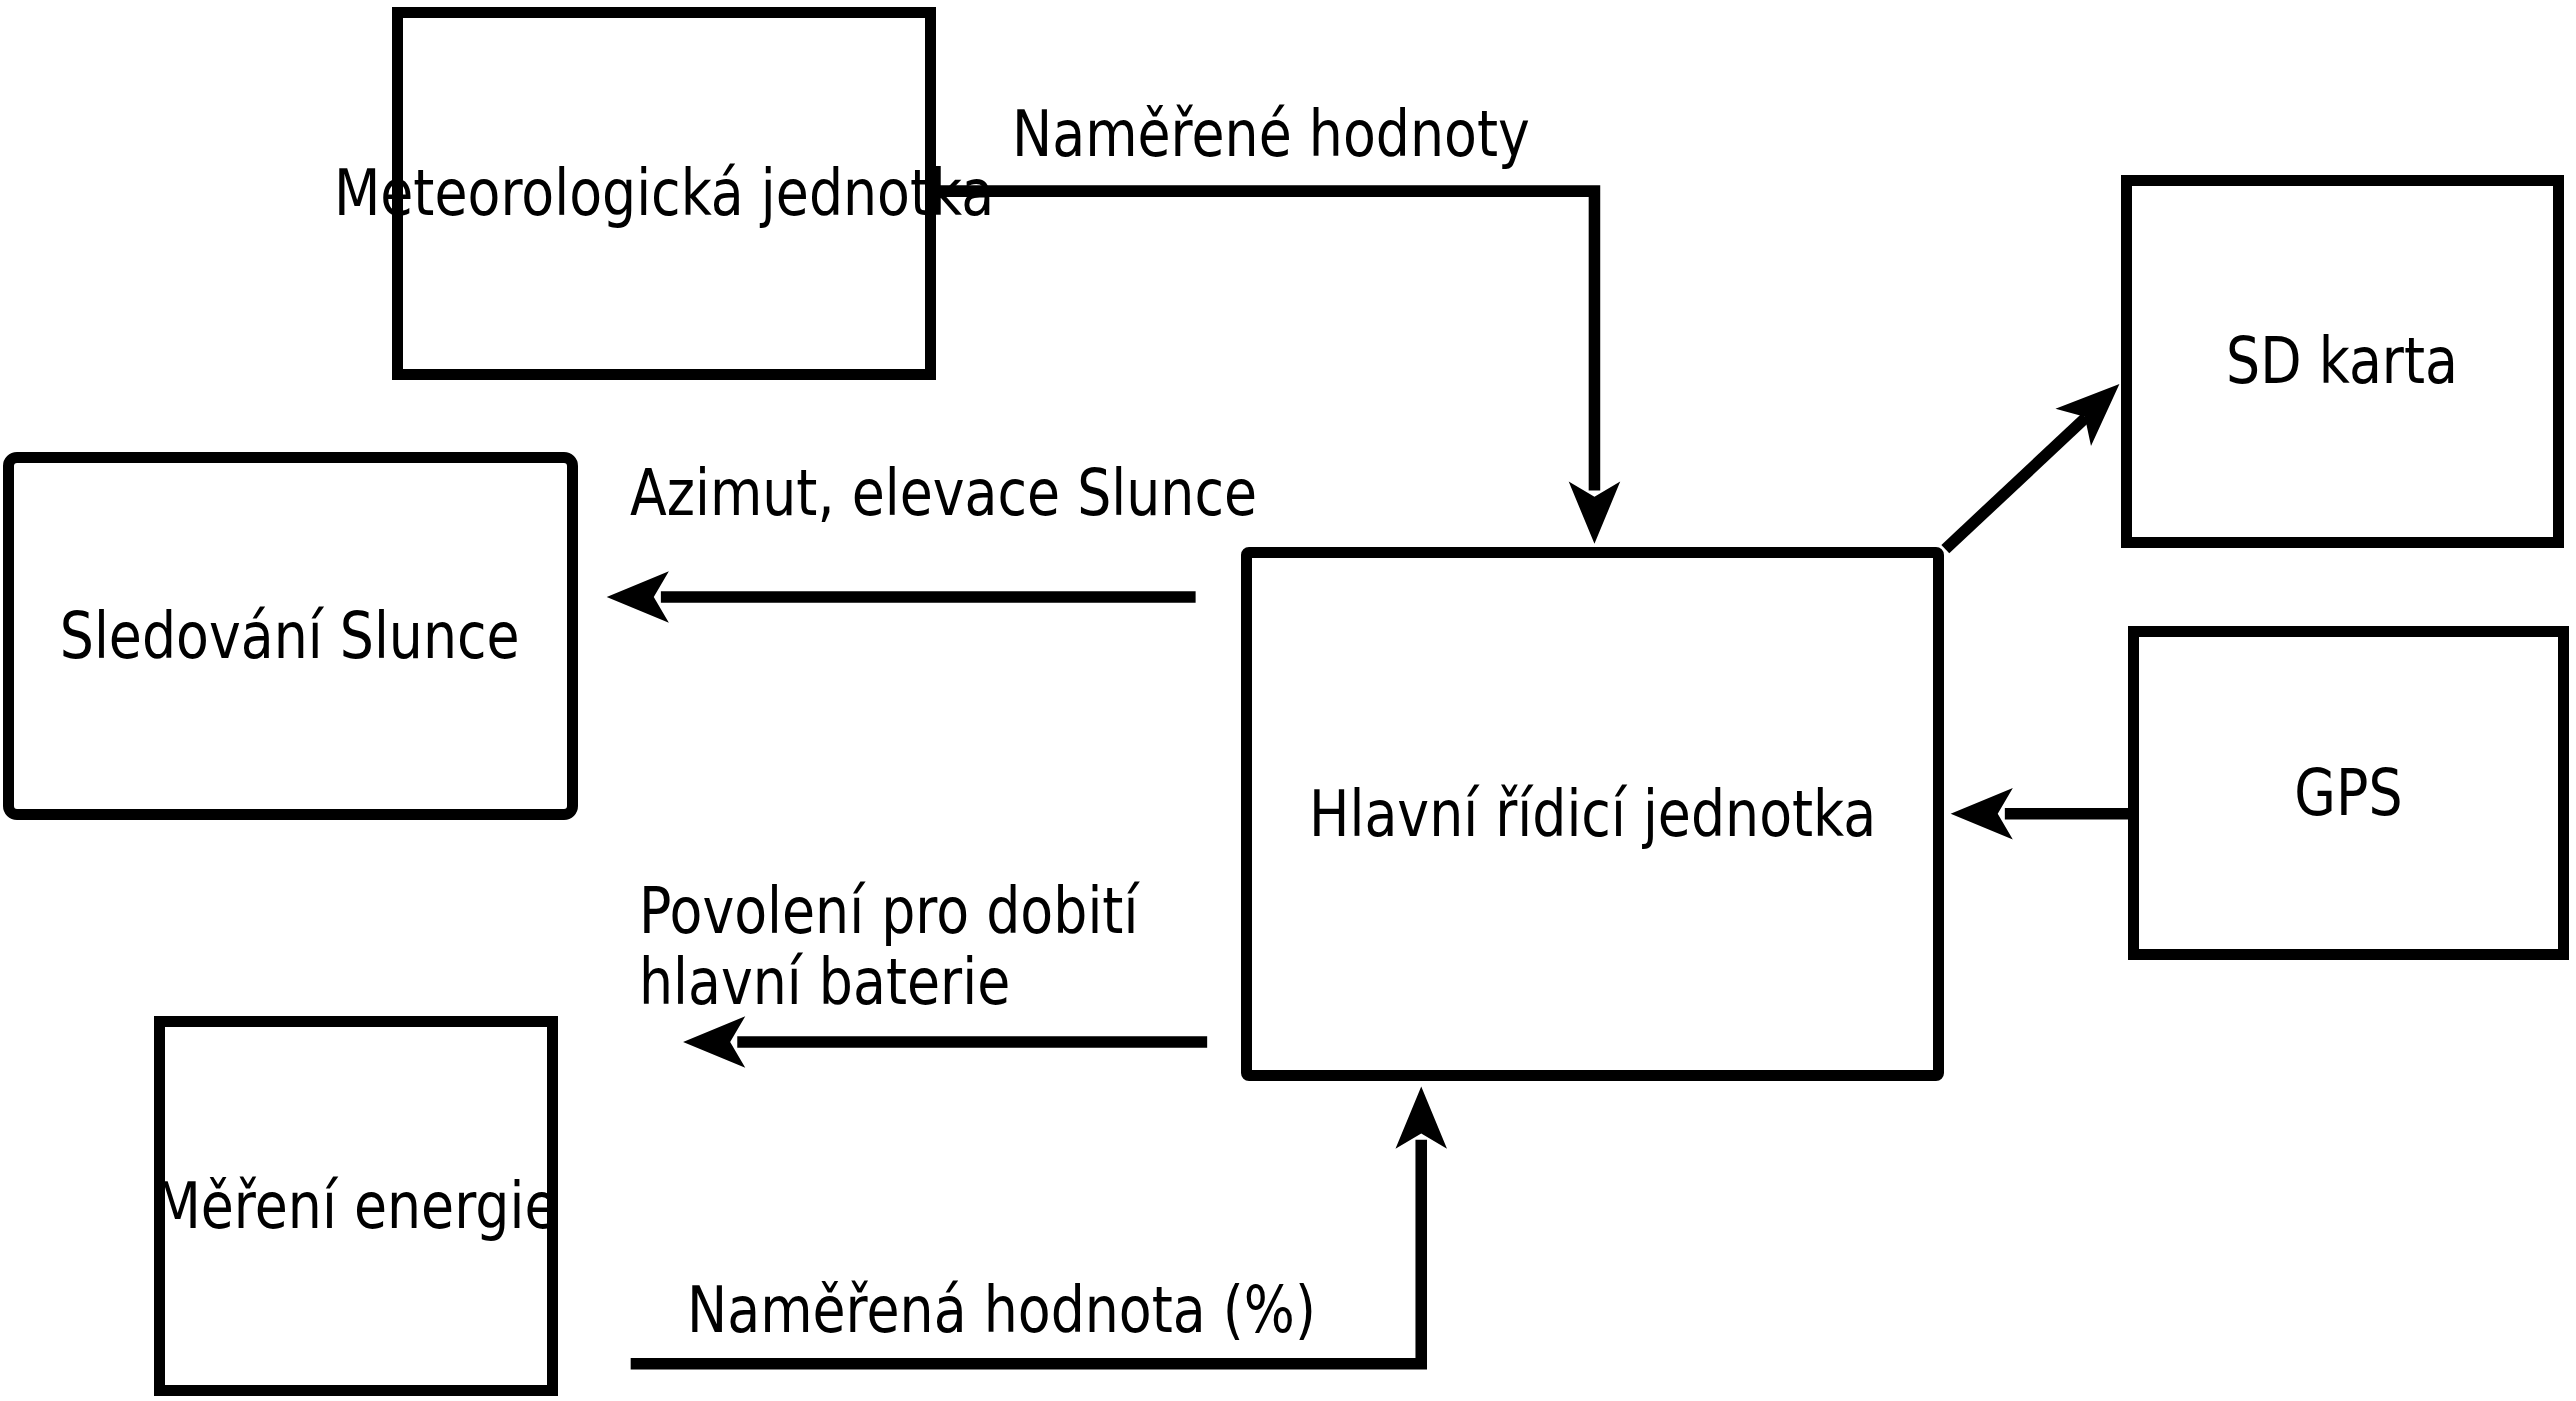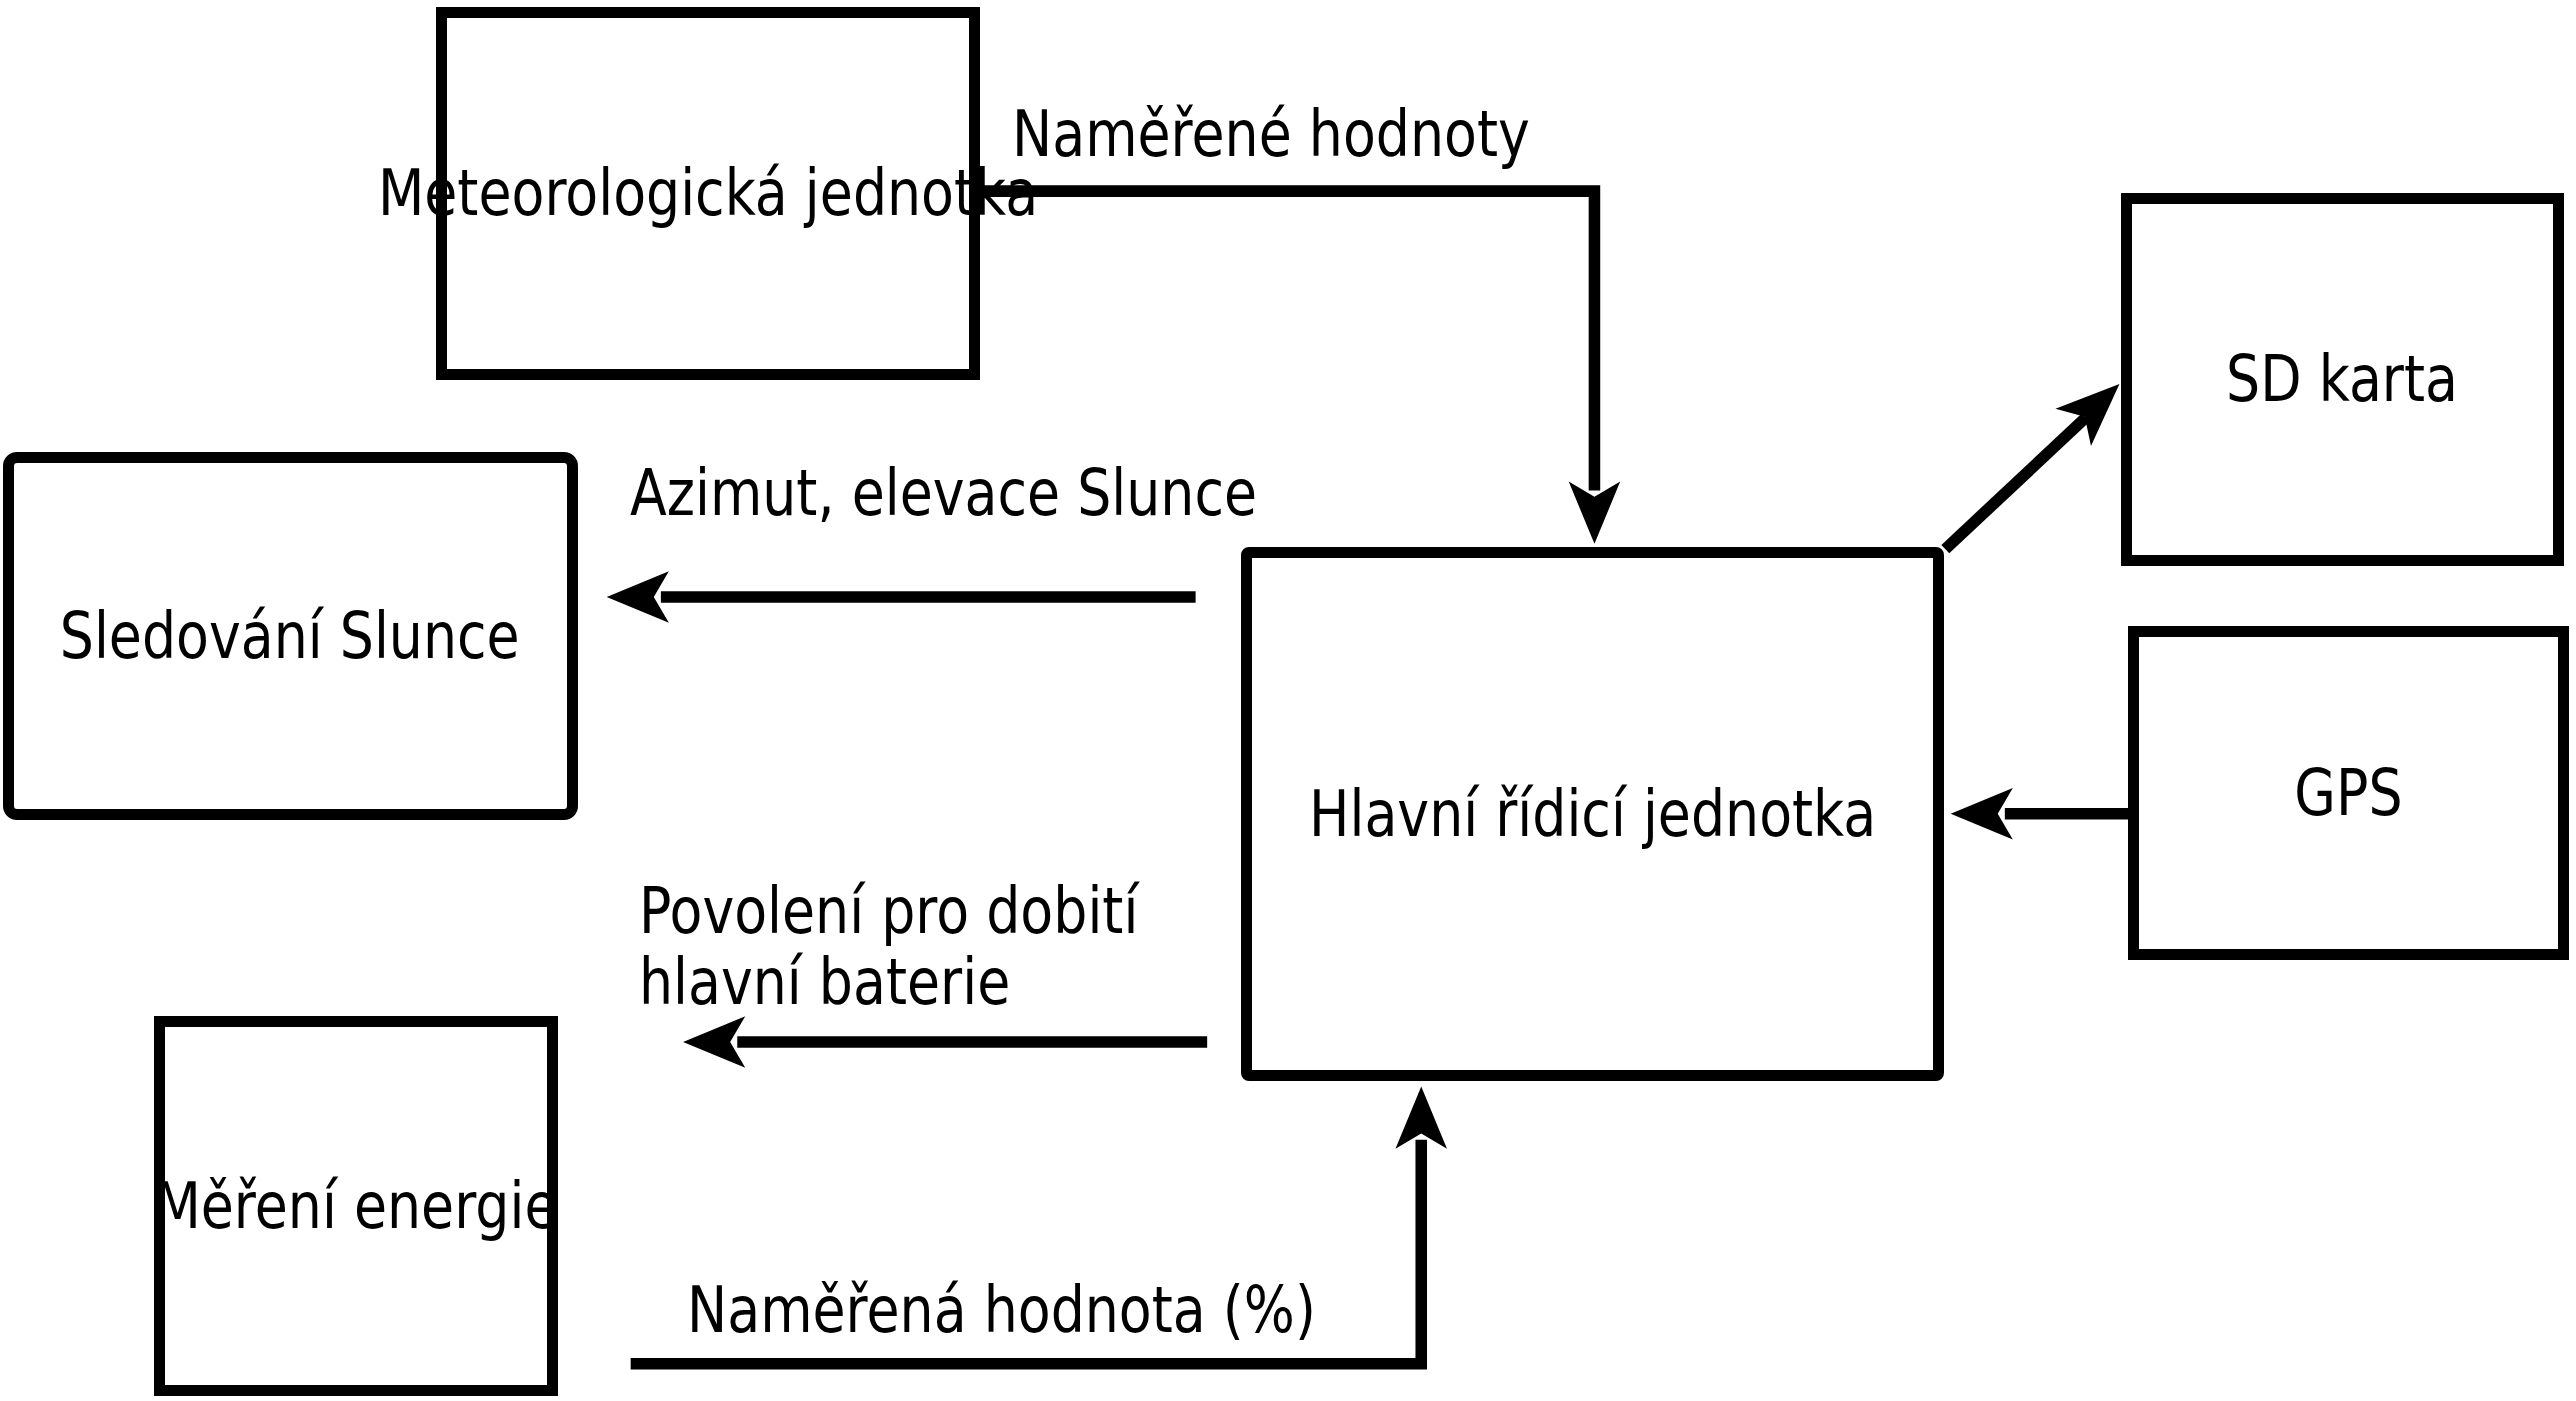--- a/index.html
+++ b/index.html
@@ -57,22 +57,22 @@
     fill: none;
     stroke: #000000;
     stroke-width: 13;
     stroke-linejoin: miter;
   }
   .arrow-head {
     fill: #000000;
     stroke: none;
   }
   
-  #box-meteo      { left: 392px;  top: 7px;    width: 544px; height: 373px; margin-left: 44px; }
-  #box-sd         { left: 2121px; top: 193px;  width: 443px; height: 373px; }
+  #box-meteo      { left: 392px;  top: 7px;    width: 544px; height: 373px; }
+  #box-sd         { left: 2121px; top: 175px;  width: 443px; height: 373px; }
   #box-sledovani  { left: 2.7px;    top: 452px;  width: 575px; height: 368px; border-radius: 14px; }
   #box-gps        { left: 2128px; top: 626px;  width: 441px; height: 334px; text-align: center; }
   #box-main       { left: 1241px; top: 547px;  width: 703px; height: 534px; border-radius: 8px; }
   #box-mereni     { left: 154px;  top: 1016px; width: 404px; height: 380px; }
   
   #label-namerene-hodnoty { left: 1012px; top: 99px; }
   #label-azimut           { left: 630px;  top: 458px; }
   #label-povoleni         { left: 639px;  top: 876px; }
   #label-namerena-hodnota { left: 687px;  top: 1275px; }
 </style>

